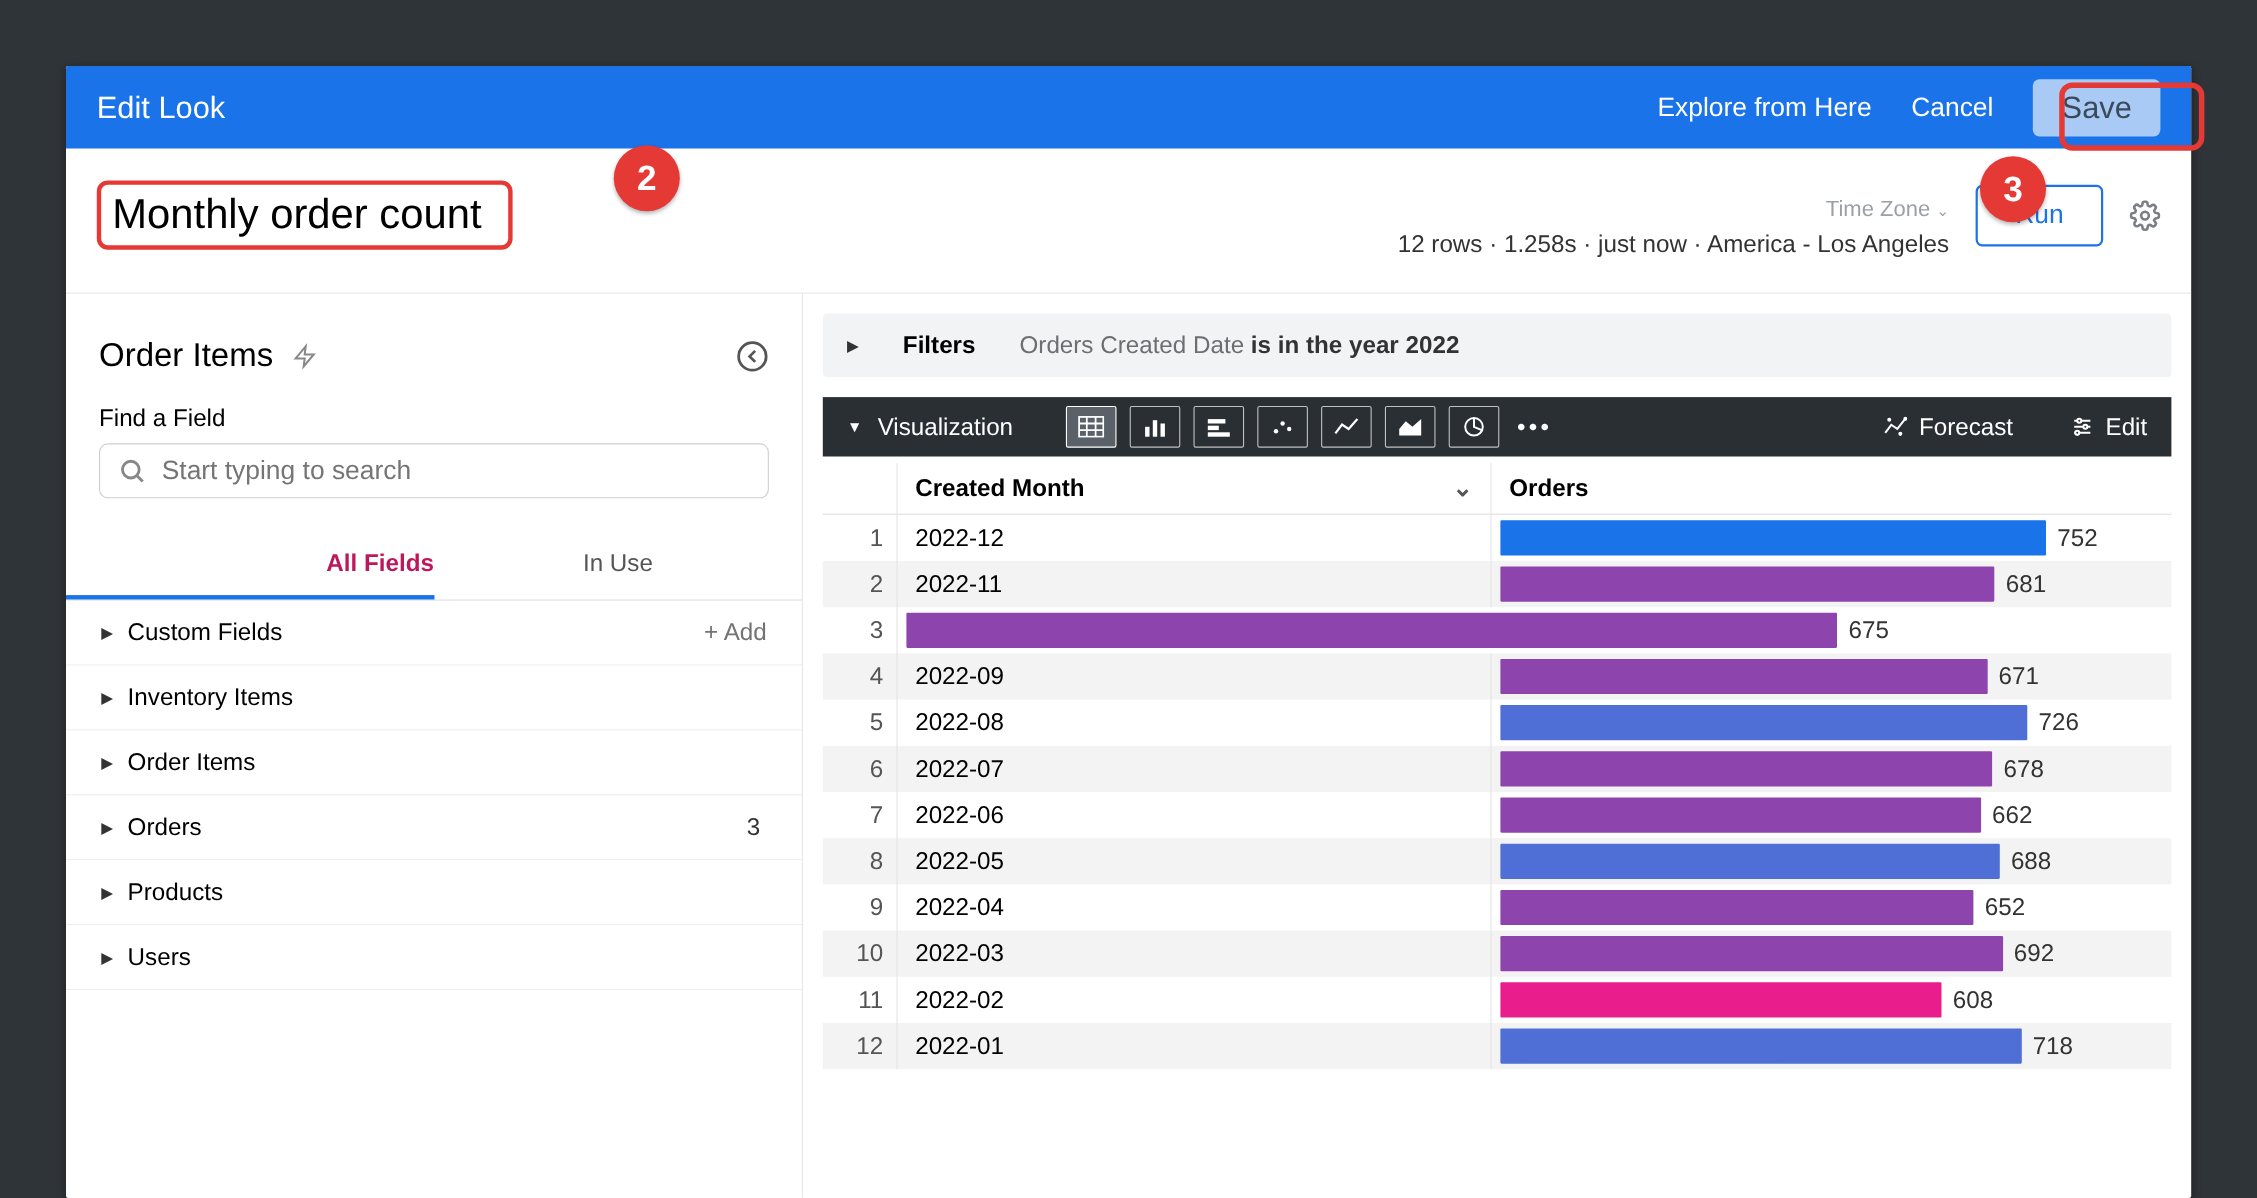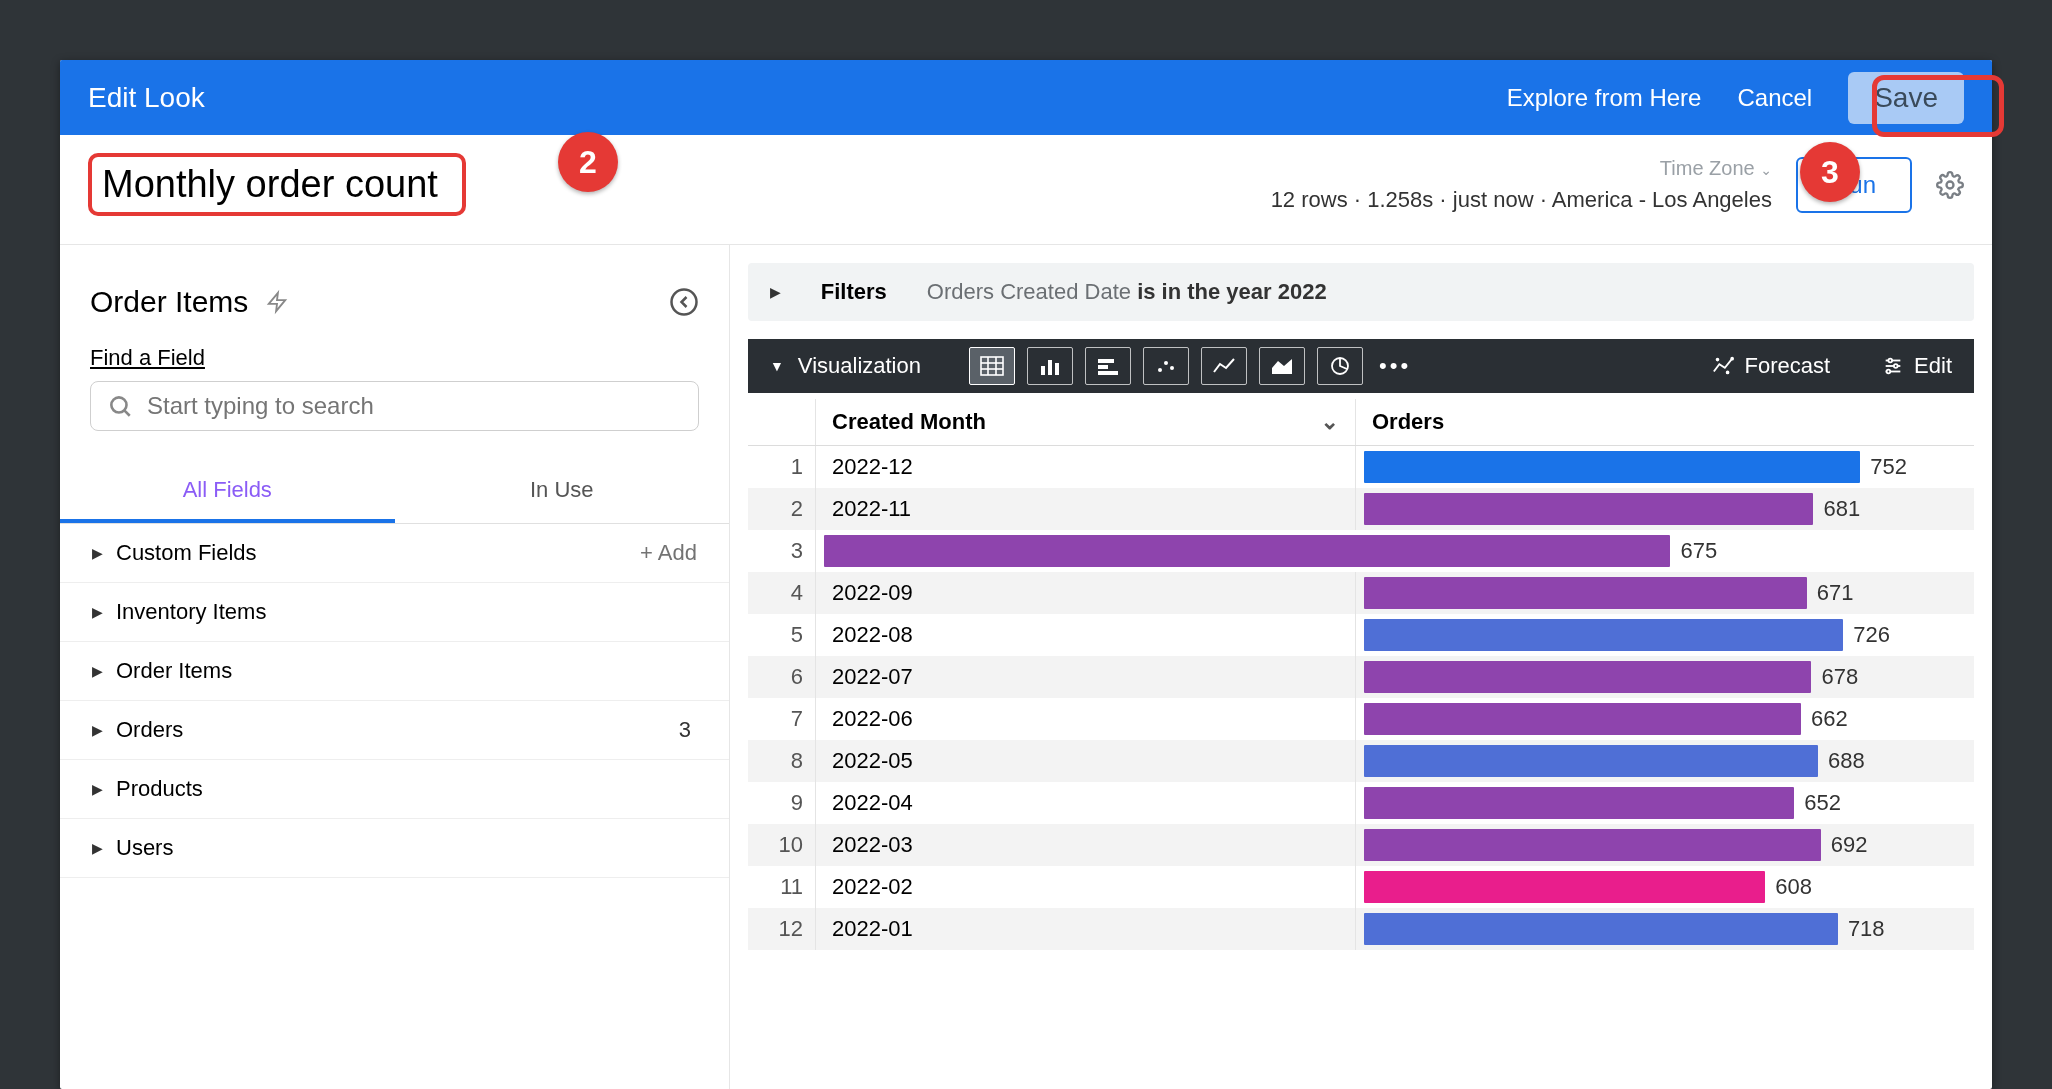--- a/index.html
+++ b/index.html
@@ -8,36 +8,36 @@
   .app { position:absolute; inset:30px; background:#fff; border-radius:2px; overflow:hidden; display:flex; flex-direction:column; box-shadow:0 2px 8px rgba(0,0,0,0.4); }
   .topbar { background:#1a73e8; color:#fff; height:75px; display:flex; align-items:center; padding:0 28px; font-size:28px; }
   .topbar .title { flex:1; font-weight:400; }
   .topbar .actions { display:flex; align-items:center; gap:36px; font-size:24px; }
   .topbar .save-btn { background:#a9caf5; color:#3a4a5a; padding:10px 26px; border-radius:6px; border:none; font-size:28px; cursor:pointer; }
   .subheader { display:flex; align-items:center; padding:18px 28px 28px 28px; border-bottom:1px solid #e6e6e6; }
   .look-title { font-size:38px; font-weight:400; letter-spacing:0; padding:4px 10px 4px 0; }
   .look-title-wrap { border:4px solid #e53935; border-radius:10px; padding:2px 14px 2px 10px; }
   .sub-right { margin-left:auto; display:flex; align-items:center; gap:24px; }
   .runinfo { text-align:right; font-size:22px; color:#333; line-height:1.5; }
-  .runinfo .tz { color:#9aa0a6; font-size:20px; }
+  .runinfo .tz { color:#9aa0a6; font-size:20px;margin-top:22px; }
   .run-btn { border:2px solid #1a73e8; color:#1a73e8; background:#fff; font-size:24px; padding:12px 34px; border-radius:6px; cursor:pointer; }
   .gear { color:#7a7f85; display:flex; align-items:center; }
   .body { flex:1; display:flex; min-height:0; }
   .sidebar { width:670px; border-right:1px solid #e6e6e6; display:flex; flex-direction:column; padding-top:20px; }
   .sbhead { display:flex; align-items:center; padding:20px 30px 10px 30px; gap:18px; }
   .sbhead h2 { font-size:30px; font-weight:500; }
   .sbhead .bolt { color:#888; }
   .sbhead .collapse { margin-left:auto; color:#555; }
-  .find-label { font-size:22px; font-weight:500; padding:16px 30px 10px 30px;text-decoration:underline; }
+  .find-label { font-size:22px; font-weight:500; padding:16px 30px 10px 30px; }
   .search-wrap { padding:0 30px; }
   .search { display:flex; align-items:center; gap:14px; border:1.5px solid #cfcfcf; border-radius:8px; padding:10px 16px; }
   .search input { border:none; outline:none; font-size:24px; flex:1; color:#555; }
   .tabs { display:flex; margin-top:30px; border-bottom:1px solid #e0e0e0; }
   .tab { flex:1; text-align:center; font-size:22px; padding:16px 0; color:#555; cursor:pointer; }
-  .tab.active { color:#8b5cf6; font-weight:400; border-bottom:4px solid #1a73e8; }
+  .tab.active { color:#be185d; font-weight:700; border-bottom:4px solid #1a73e8;text-align:right; }
   .fields { flex:1; overflow:auto; }
   .field-row { display:flex; align-items:center; padding:16px 32px; border-bottom:1px solid #eee; font-size:22px; cursor:pointer; }
   .field-row .caret { width:24px; color:#333; font-size:14px; }
   .field-row .name { flex:1; }
   .field-row .extra { color:#737373; font-size:22px; }
   .field-row .count { color:#333; font-size:22px; padding-right:6px; }
   .main { flex:1; padding:18px 18px 0 18px; display:flex; flex-direction:column; min-width:0; }
   .filters-bar { background:#f1f3f4; border-radius:4px; padding:16px 22px; display:flex; align-items:center; gap:40px; font-size:22px; }
   .filters-bar .caret { color:#333; font-size:14px; }
   .filters-bar .flabel { font-weight:600; }

